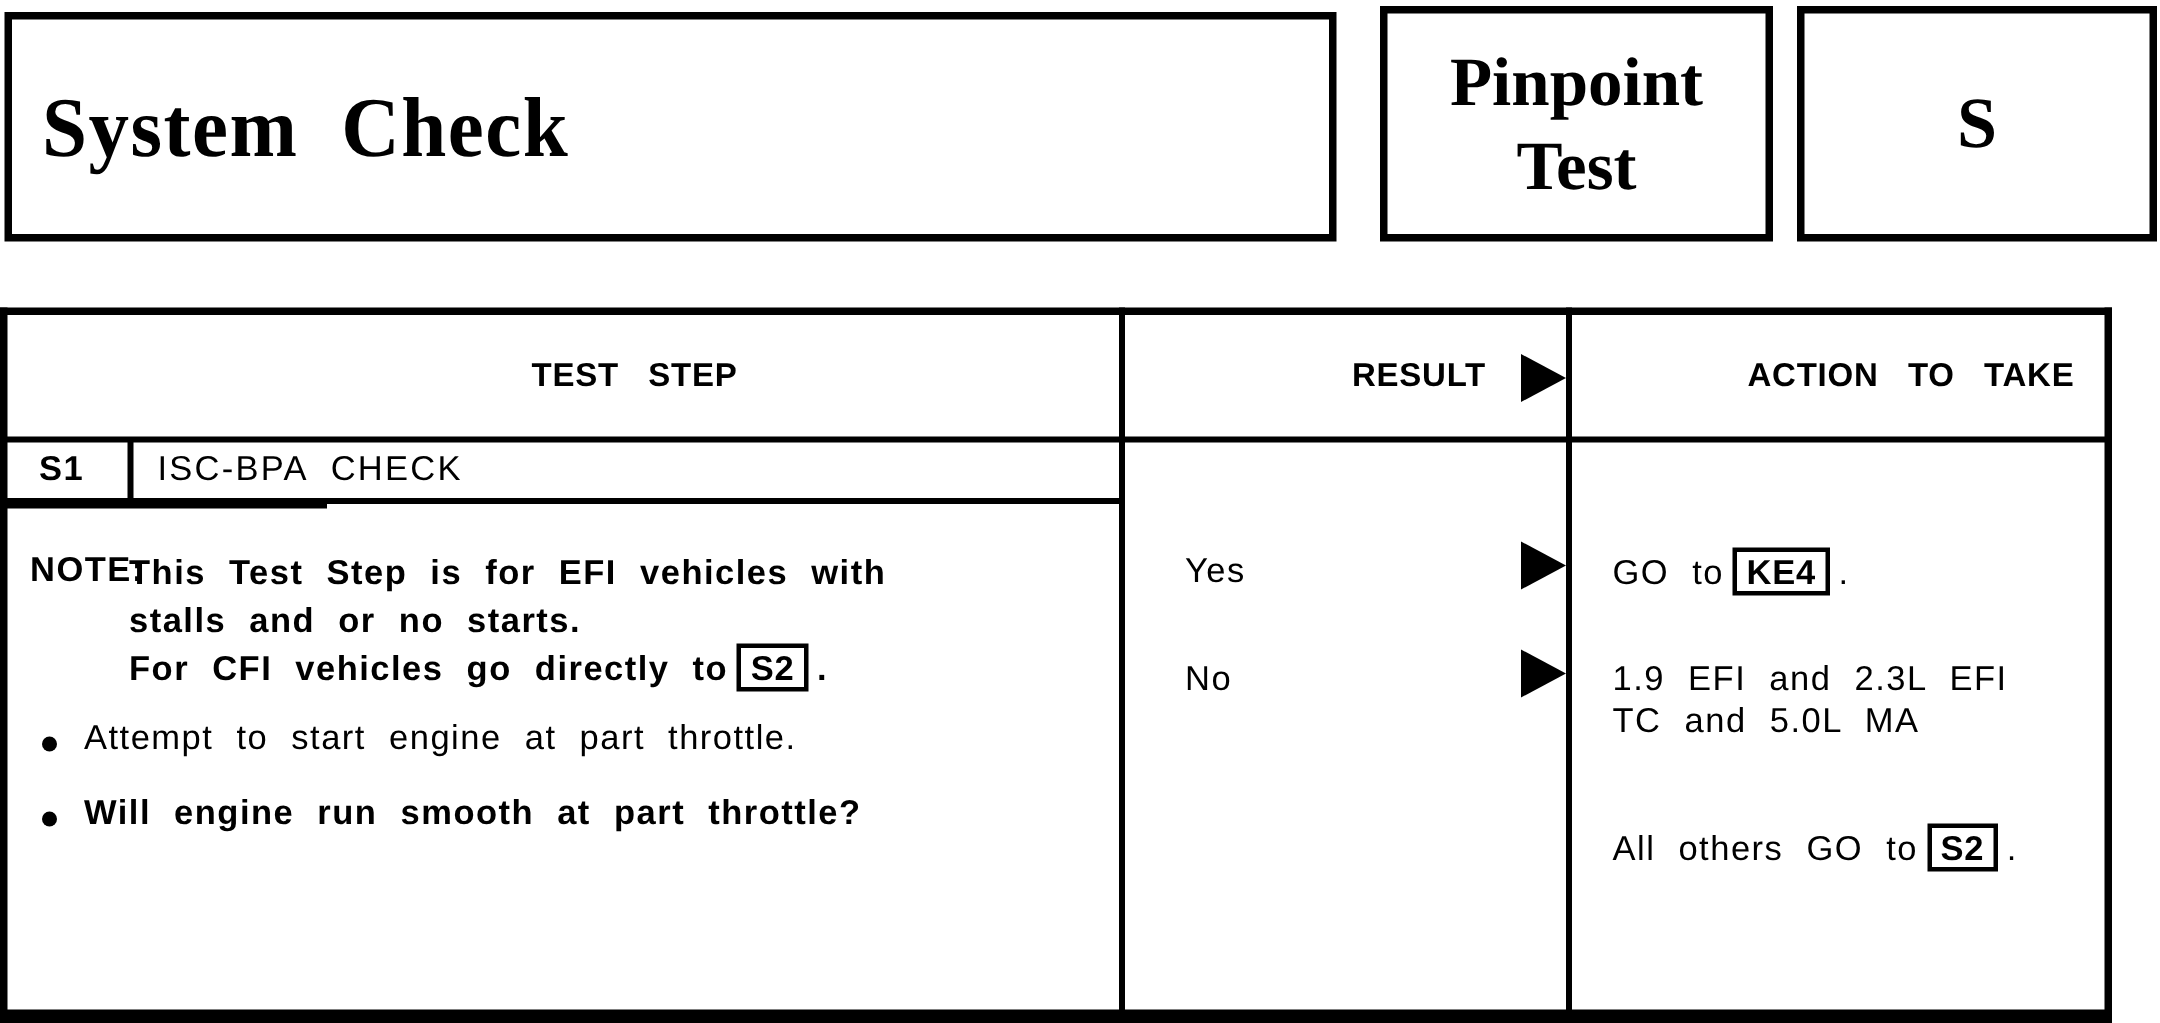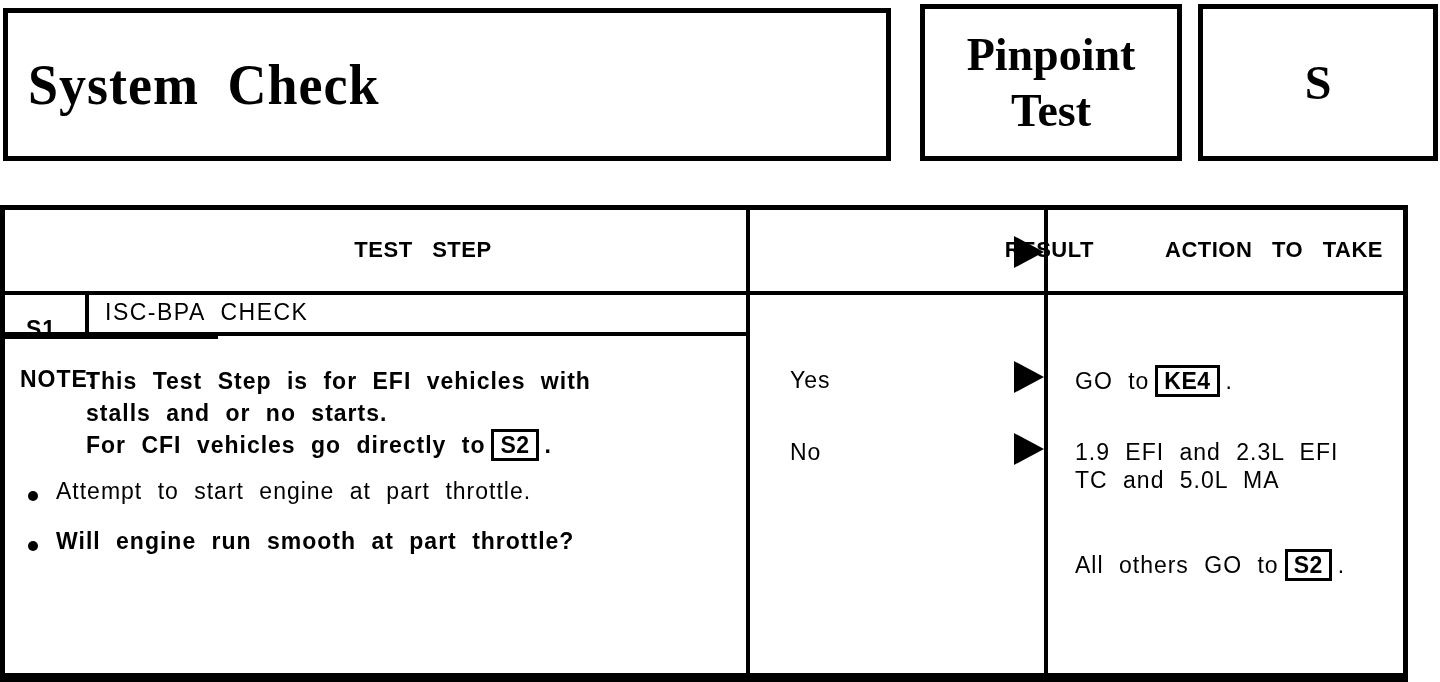--- a/index.html
+++ b/index.html
@@ -41,21 +41,21 @@
   .tri{
     position:absolute;width:0;height:0;
     border-top:16px solid transparent;border-bottom:16px solid transparent;
     border-left:30px solid #000;
   }
 
   .body-text{font-size:23px;letter-spacing:1px;word-spacing:8px;line-height:28px;}
 
   #s1-id{
     left:5px;top:88px;width:72px;height:39px;display:flex;align-items:center;justify-content:center;
-    font-weight:bold;font-size:23px;letter-spacing:1px;margin-top:17px;
+    font-weight:bold;font-size:23px;letter-spacing:1px;
   }
   #s1-name{left:105px;top:94px;font-size:23px;letter-spacing:1.5px;word-spacing:8px;}
 
   #note{left:20px;top:160px;width:715px;display:flex;font-weight:bold;}
   #note .note-label{width:66px;flex:none;}
   #note .note-line{white-space:nowrap;line-height:32px;}
 
   .bullet{left:28px;display:flex;align-items:center;}
   .dot{width:10px;height:10px;border-radius:50%;background:#000;margin:9px 18px 0 0;flex:none;}
   .bold{font-weight:bold;}
@@ -90,21 +90,21 @@
   <div class="line" style="left:0;top:0;width:5px;height:477px;"></div>
   <div class="line" style="left:1403px;top:0;width:5px;height:477px;"></div>
   <div class="line" style="left:0;top:468px;width:1408px;height:9px;"></div>
 
   <div class="line" style="left:746px;top:0;width:4px;height:477px;"></div>
   <div class="line" style="left:1044px;top:0;width:4px;height:477px;"></div>
 
   <div class="line" style="left:0;top:86px;width:1408px;height:4px;"></div>
 
   <div class="colhead" style="left:0;width:750px;">TEST STEP</div>
-  <div class="colhead" style="left:750px;width:296px;text-align:right;">RESULT</div>
+  <div class="colhead" style="left:750px;width:296px;">RESULT</div>
   <div class="tri" style="left:1014px;top:31px;"></div>
   <div class="colhead" style="left:1048px;width:356px;">ACTION TO TAKE</div>
 
   <div class="abs" id="s1-id">S1</div>
   <div class="line" style="left:85px;top:88px;width:4px;height:39px;"></div>
   <div class="abs" id="s1-name">ISC-BPA CHECK</div>
   <div class="line" style="left:0;top:127px;width:750px;height:4px;"></div>
   <div class="line" style="left:0;top:127px;width:218px;height:7px;"></div>
 
   <div class="abs body-text" id="note">

